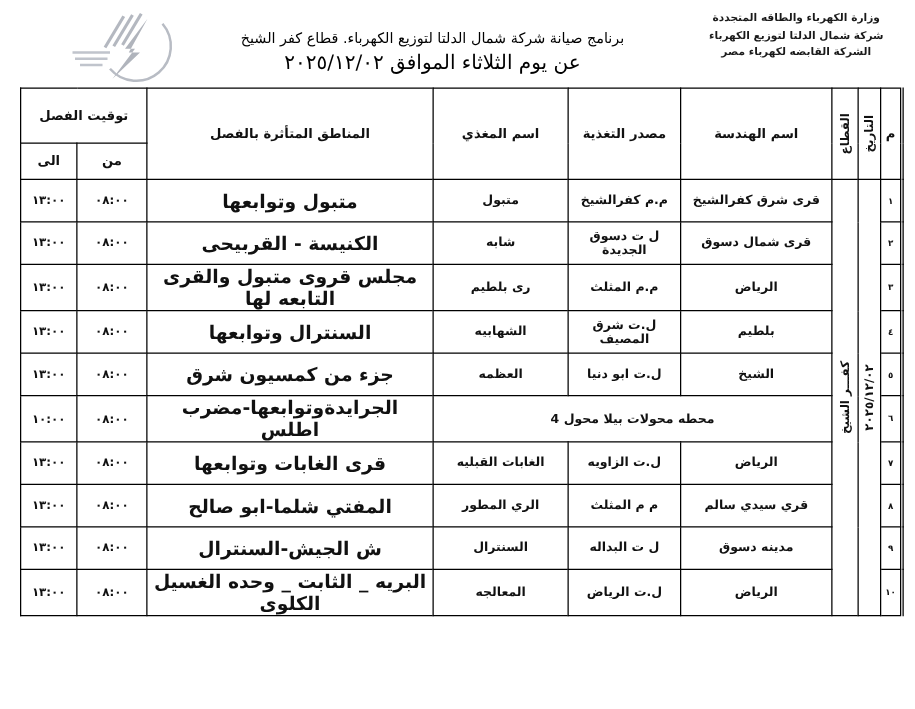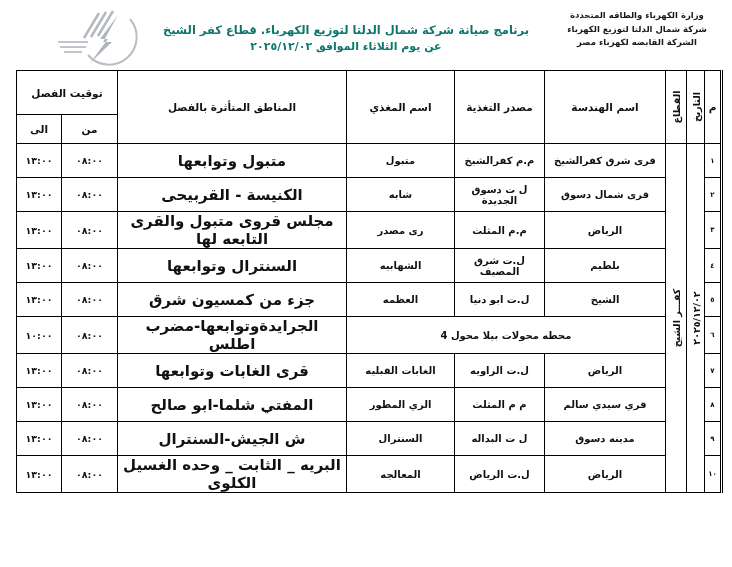--- a/index.html
+++ b/index.html
@@ -3,23 +3,23 @@
 <meta charset="utf-8">
 <style>
   html,body { margin:0; padding:0; background:#ffffff; }
   body { width:732px; height:567px; font-family:"DejaVu Sans", sans-serif; }
   .page { position:relative; width:732px; height:567px; direction:rtl; overflow:hidden; background:#fff; }
 
   
   .org-block { position:absolute; top:9px; right:4px; width:182px; text-align:center;
                font-size:8.5px; font-weight:bold; line-height:1.6; color:#1a1a1a; }
   .title-block { position:absolute; top:23px; right:190px; width:392px; text-align:center;
-                 font-weight:bold; color:#0f766e; }
+                 font-weight:normal; color:#000000; }
   .title-block .l1 { font-size:11.5px; }
-  .title-block .l2 { font-size:11px; margin-top:3px; }
+  .title-block .l2 { font-size:16px; margin-top:3px; }
   .logo-wrap { position:absolute; top:5px; left:42px; width:118px; height:62px; }
 
   
   table.sched { position:absolute; top:70px; right:9px; width:706px;
                 border-collapse:collapse; table-layout:fixed;
                 border:1px solid #000; border-right:3px double #000; }
   .sched th, .sched td { border:1px solid #000; font-weight:bold; color:#111;
                          text-align:center; vertical-align:middle; padding:0 2px; }
   .sched th { font-size:10.5px; }
   .sched td { font-size:10px; }
@@ -121,21 +121,21 @@
       <td>ل ت دسوق الجديدة</td>
       <td>شابه</td>
       <td class="areas">الكنيسة - القربيحى</td>
       <td class="time">٠٨:٠٠</td>
       <td class="time">١٣:٠٠</td>
     </tr>
     <tr class="row">
       <td class="num">٣</td>
       <td>الرياض</td>
       <td>م.م المثلث</td>
-      <td>رى مصدر</td>
+      <td>رى بلطيم</td>
       <td class="areas">مجلس قروى متبول والقرى التابعه لها</td>
       <td class="time">٠٨:٠٠</td>
       <td class="time">١٣:٠٠</td>
     </tr>
     <tr class="row">
       <td class="num">٤</td>
       <td>بلطيم</td>
       <td>ل.ت شرق المصيف</td>
       <td>الشهابيه</td>
       <td class="areas">السنترال وتوابعها</td>

